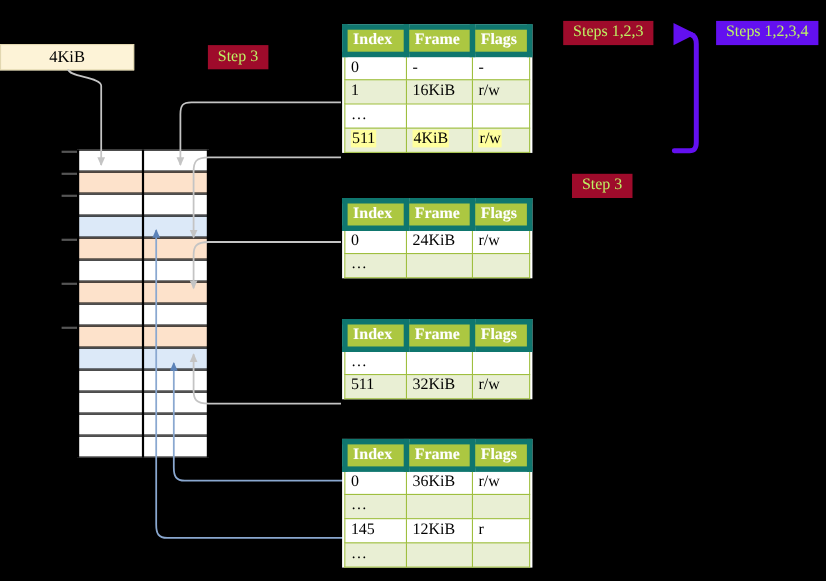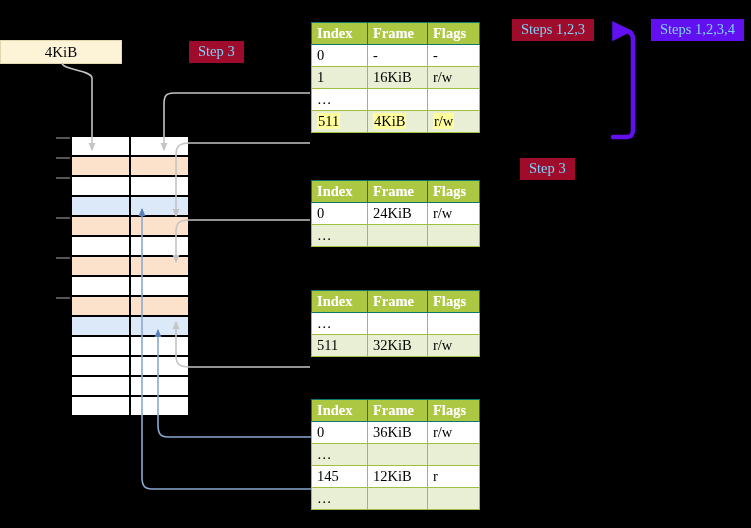--- a/index.html
+++ b/index.html
@@ -10,34 +10,34 @@
   }
   .stage{position:absolute;left:0;top:0;width:751px;height:528px;}
 
   
   .ptable{position:absolute;border-collapse:collapse;background:#fff;
           font-size:14.5px;line-height:1.1;}
   .ptable td,.ptable th{border:1px solid #9fbf3f;padding:2px 5px;height:22px;
           box-sizing:border-box;vertical-align:middle;text-align:left;
           font-weight:normal;}
   .ptable th{background:#acc741;color:#ffffff;font-weight:bold;
-          border:1px solid #0f766e;font-size:14.5px;
+          border:5px solid #0f766e;font-size:14.5px;
           text-shadow:0 0 1px rgba(255,255,255,.3);}
   .ptable td.c0{width:56px;}
   .ptable td.c1{width:60px;}
   .ptable td.c2{width:52px;}
   .ptable th.c0{width:56px;}
   .ptable th.c1{width:60px;}
   .ptable th.c2{width:52px;}
   .ptable tr.alt td{background:#e9efd4;}
   .ptable tr.plain td{background:#ffffff;}
   .hl{background:#ffff9e;padding:0 1px;}
 
   
-  .badge{position:absolute;color:#7dd3fc;font-size:14.5px;
+  .badge{position:absolute;color:#bef264;font-size:14.5px;
          padding:2px 9px 3px 9px;line-height:1.15;white-space:nowrap;
          box-shadow:2px 2px 0 rgba(0,0,0,.35);}
   .badge.red{background:#9e0b2b;}
   .badge.purple{background:#6310f0;text-align:center;}
 
   
   .kib{position:absolute;background:#fdf3d7;border:1px solid #e2d7b0;
        display:flex;align-items:center;justify-content:center;
        font-size:15px;color:#000;}
 

